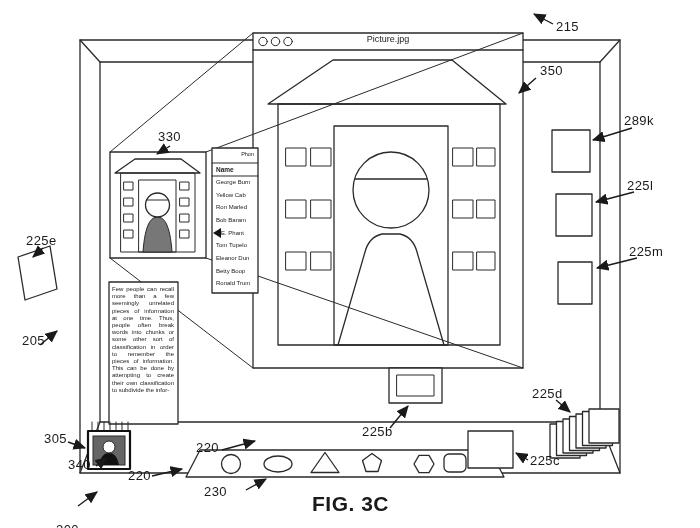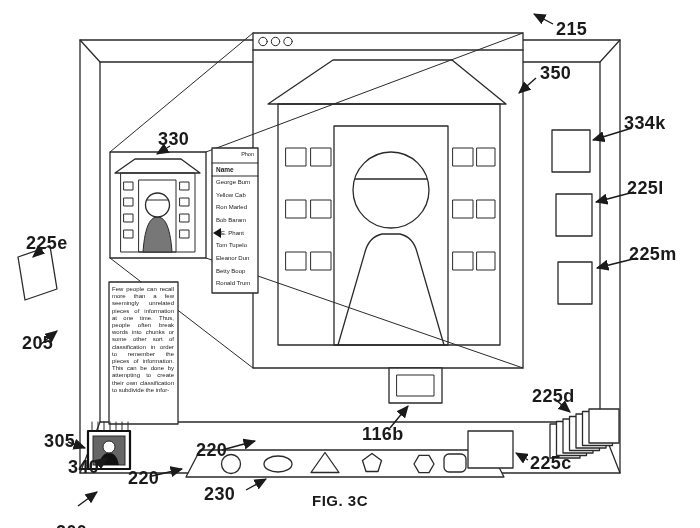--- a/index.html
+++ b/index.html
@@ -9,22 +9,22 @@
   }
   .canvas svg{position:absolute;left:0;top:0;}
   svg .s{stroke:#2a2a2a;stroke-width:1.3;fill:none;stroke-linejoin:round;stroke-linecap:round;}
   svg .sw{stroke:#2a2a2a;stroke-width:1.3;fill:#ffffff;stroke-linejoin:round;}
   svg .thin{stroke-width:1;}
   svg .heavy{stroke:#111;stroke-width:2.2;}
   svg .dark{fill:#111;stroke:none;}
   svg .gray{fill:#777;stroke:#2a2a2a;stroke-width:1;}
   svg .mid{fill:#666;stroke:#2a2a2a;stroke-width:1;}
   svg .arrowline{stroke:#1a1a1a;stroke-width:1.4;fill:none;}
-  .lbl{position:absolute;font-size:18px;font-weight:700;letter-spacing:.4px;white-space:nowrap;}
-  .caption{position:absolute;font-size:15px;font-weight:800;letter-spacing:.5px;}
+  .lbl{position:absolute;font-size:13px;font-weight:400;letter-spacing:.4px;white-space:nowrap;}
+  .caption{position:absolute;font-size:21px;font-weight:800;letter-spacing:.5px;}
   .wtitle{position:absolute;left:300px;top:34px;width:176px;text-align:center;font-size:9px;}
   .chead-top{position:absolute;left:214px;top:151px;width:40px;text-align:right;font-size:5.5px;}
   .chead{position:absolute;left:216px;top:166px;font-size:6.5px;font-weight:700;}
   .cname{position:absolute;left:216px;font-size:6px;white-space:nowrap;overflow:hidden;max-width:40px;}
   .memo{position:absolute;left:112px;top:286px;width:62px;font-size:6px;line-height:7.2px;text-align:justify;color:#222;}
 </style>
 </head>
 <body>
 
 <div class="canvas">
@@ -183,48 +183,49 @@
       <line class="arrowline" x1="222" y1="450" x2="255" y2="441" marker-end="url(#ah)"></line>
       <line class="arrowline" x1="246" y1="490" x2="266" y2="479" marker-end="url(#ah)"></line>
       <line class="arrowline" x1="390" y1="428" x2="408" y2="406" marker-end="url(#ah)"></line>
       <line class="arrowline" x1="528" y1="460" x2="516" y2="453" marker-end="url(#ah)"></line>
       <line class="arrowline" x1="556" y1="400" x2="570" y2="412" marker-end="url(#ah)"></line>
       <line class="arrowline" x1="78" y1="506" x2="97" y2="492" marker-end="url(#ah)"></line>
       <line class="arrowline" x1="170" y1="146" x2="157" y2="154" marker-end="url(#ah)"></line>
     </g>
   </svg>
 
+  <div class="wtitle">Picture.jpg</div>
 
   <div class="chead-top">Phon</div>
   <div class="chead">Name</div>
   <div class="cname" style="top:179px">George Burn</div>
   <div class="cname" style="top:192px">Yellow Cab</div>
   <div class="cname" style="top:204px">Ron Marled</div>
   <div class="cname" style="top:217px">Bob Baram</div>
   <div class="cname" style="top:230px">L.E. Phant</div>
   <div class="cname" style="top:242px">Tom Tupelo</div>
   <div class="cname" style="top:255px">Eleanor Dun</div>
   <div class="cname" style="top:268px">Betty Boop</div>
   <div class="cname" style="top:280px">Ronald Trum</div>
 
   <div class="memo">Few people can recall more than a few seemingly unrelated pieces of information at one time. Thus, people often break words into chunks or some other sort of classification in order to remember the pieces of information. This can be done by attempting to create their own classification to subdivide the infor-</div>
 
   <div class="lbl" style="left:556px;top:19px">215</div>
   <div class="lbl" style="left:540px;top:63px">350</div>
-  <div class="lbl" style="left:624px;top:113px">334k</div>
+  <div class="lbl" style="left:624px;top:113px">289k</div>
   <div class="lbl" style="left:627px;top:178px">225l</div>
   <div class="lbl" style="left:629px;top:244px">225m</div>
   <div class="lbl" style="left:26px;top:233px">225e</div>
   <div class="lbl" style="left:22px;top:333px">205</div>
   <div class="lbl" style="left:158px;top:129px">330</div>
   <div class="lbl" style="left:44px;top:431px">305</div>
   <div class="lbl" style="left:68px;top:457px">340</div>
   <div class="lbl" style="left:128px;top:468px">220</div>
   <div class="lbl" style="left:196px;top:440px">220</div>
   <div class="lbl" style="left:204px;top:484px">230</div>
-  <div class="lbl" style="left:362px;top:424px">116b</div>
+  <div class="lbl" style="left:362px;top:424px">225b</div>
   <div class="lbl" style="left:530px;top:453px">225c</div>
   <div class="lbl" style="left:532px;top:386px">225d</div>
   <div class="lbl" style="left:56px;top:522px">200</div>
 
   <div class="caption" style="left:312px;top:492px">FIG. 3C</div>
 
 </div>
 
 </body></html>

